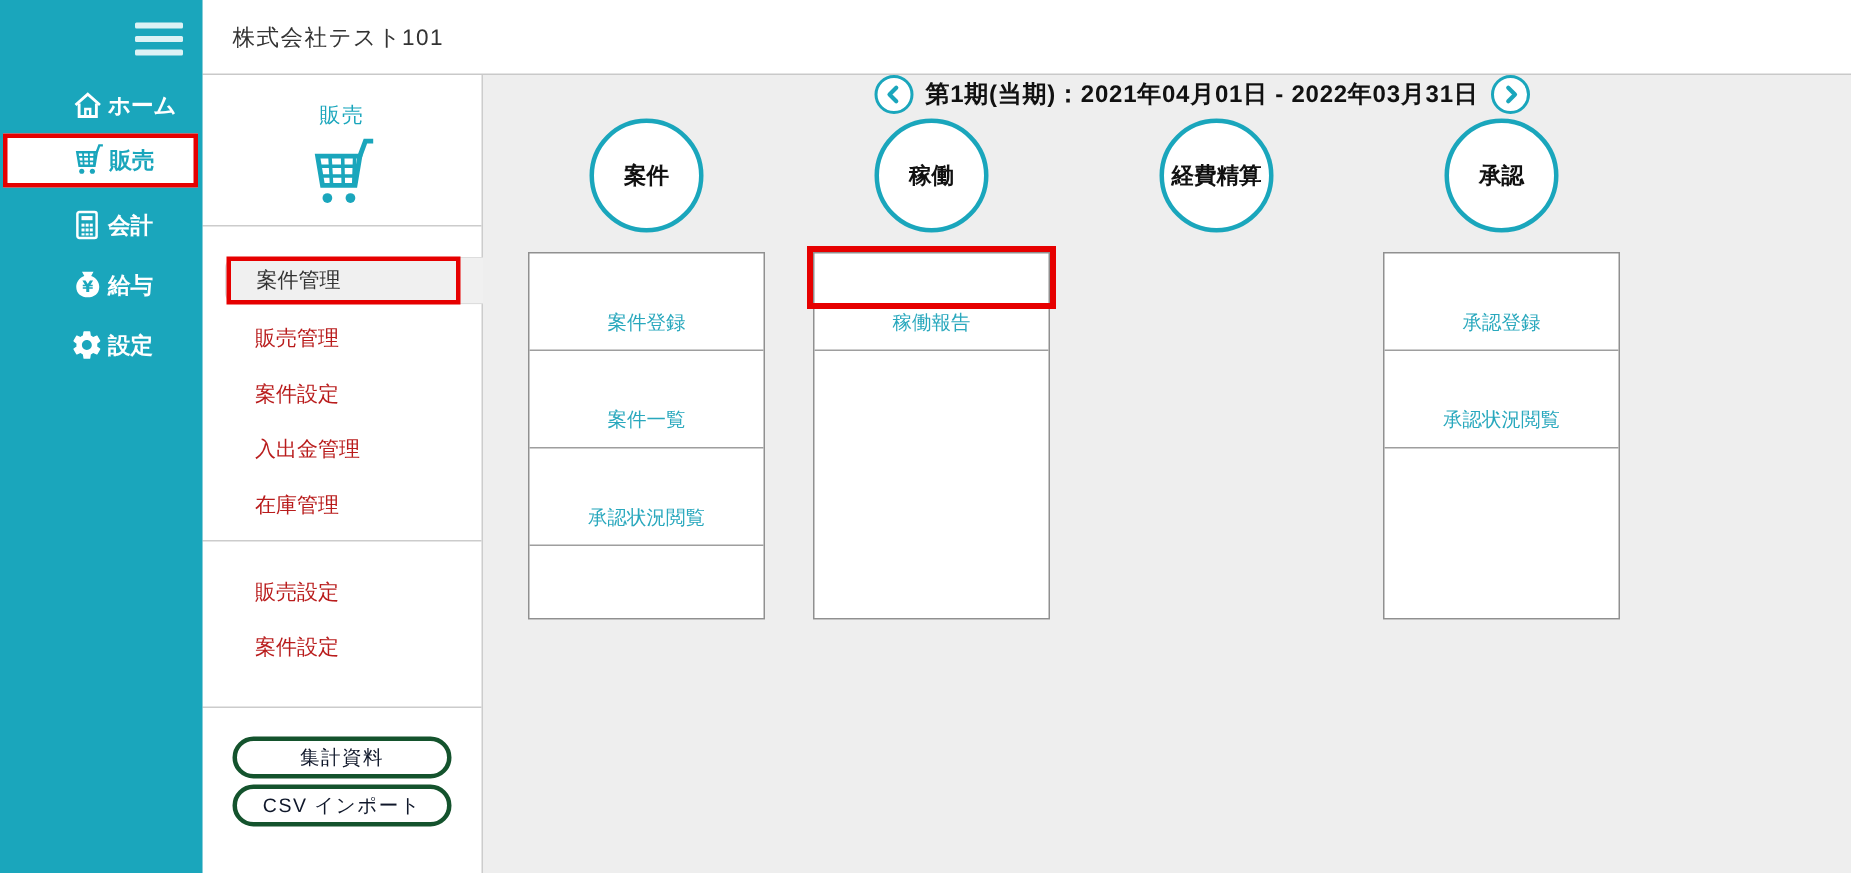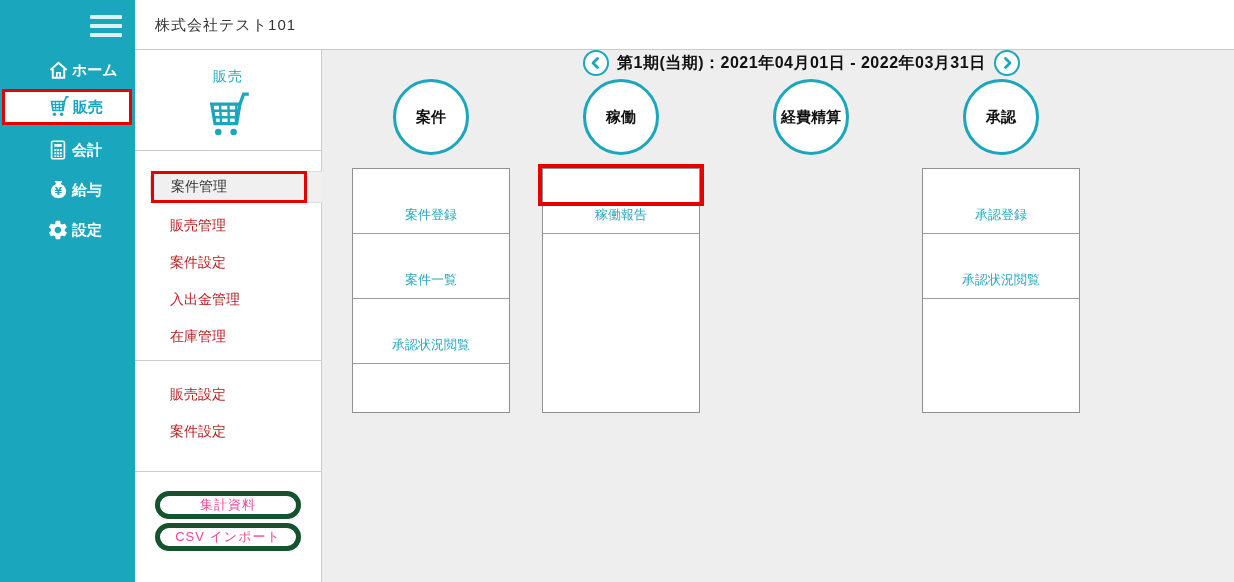--- a/index.html
+++ b/index.html
@@ -38,21 +38,21 @@
   .s2-title { position:absolute; top:18px; left:0; width:100%; text-align:center;
               color:#1aa6bc; font-size:14px; letter-spacing:1px; }
   .s2-cart { position:absolute; top:40px; left:50%; transform:translateX(-50%); color:#1aa6bc; }
   .s2-div { position:absolute; left:0; width:100%; border-top:1px solid #ccc; }
   .s2-item { position:absolute; left:0; width:100%; height:30px; display:flex; align-items:center;
              padding-left:35px; font-size:14px; color:#b91c1c; cursor:pointer; }
   .s2-selected { position:absolute; left:15px; top:121px; width:172px; height:32px; background:#f0f0f0;
                  border:1px solid #ddd; border-right:none; border-radius:8px 0 0 8px;
                  display:flex; align-items:center; padding-left:20px; font-size:14px; color:#333; cursor:pointer; }
   .pill-btn { position:absolute; left:50%; transform:translateX(-50%); width:146px; height:28px;
-              background:#fff; border:5px solid #14532d; border-radius:14px; font-size:13px; color:#ec4899;
+              background:#fff; border:3px solid #14532d; border-radius:14px; font-size:13px; color:#0f172a;
               font-family:inherit; display:flex; align-items:center; justify-content:center;
               letter-spacing:1px; cursor:pointer; }
 
   
   .main { position:absolute; left:322px; top:50px; width:912px; height:532px; background:#eee; }
   .col { position:absolute; top:0; width:158px; height:532px;border-radius:29px; }
   .circle { position:absolute; top:29px; left:50%; transform:translateX(-50%); width:76px; height:76px;
             border-radius:50%; border:3px solid #1aa6bc; background:#fff;
             display:flex; align-items:center; justify-content:center;
             font-size:15px; font-weight:bold; color:#111; }

